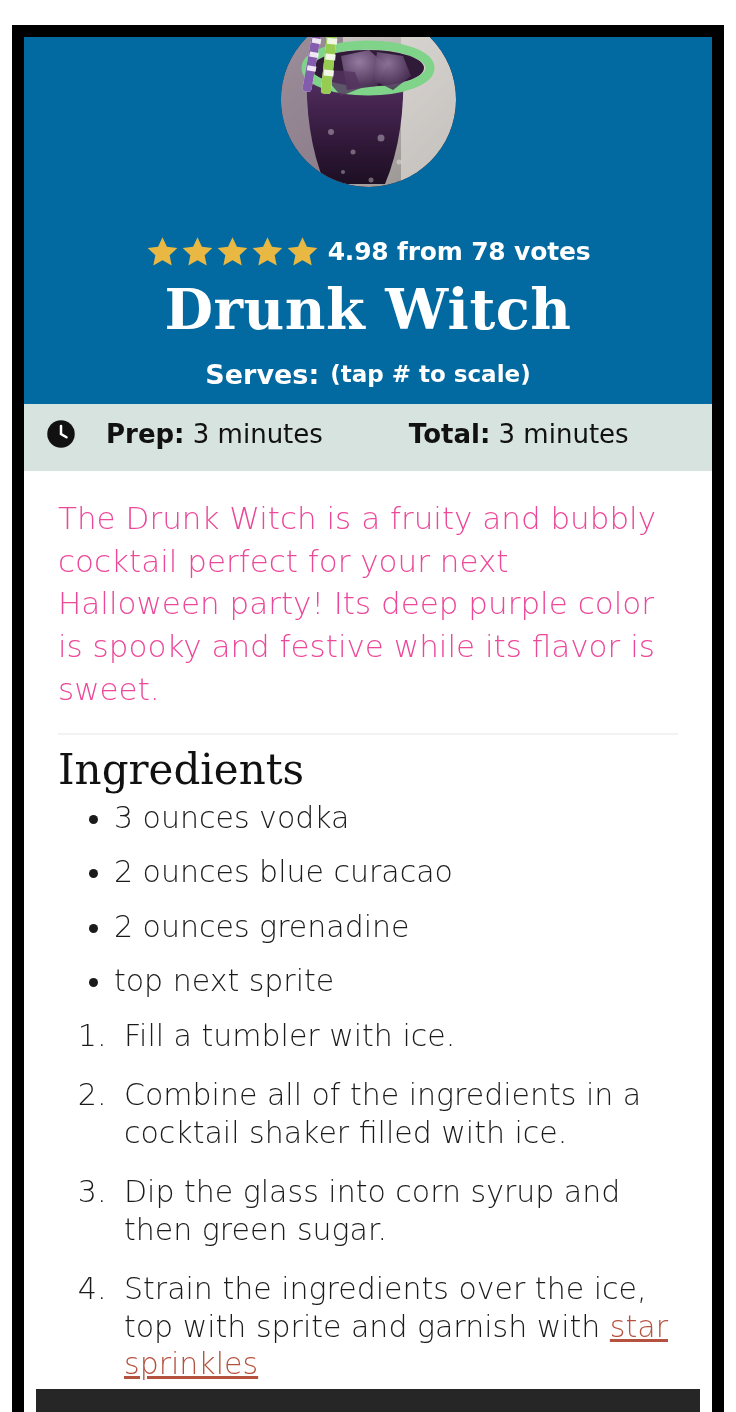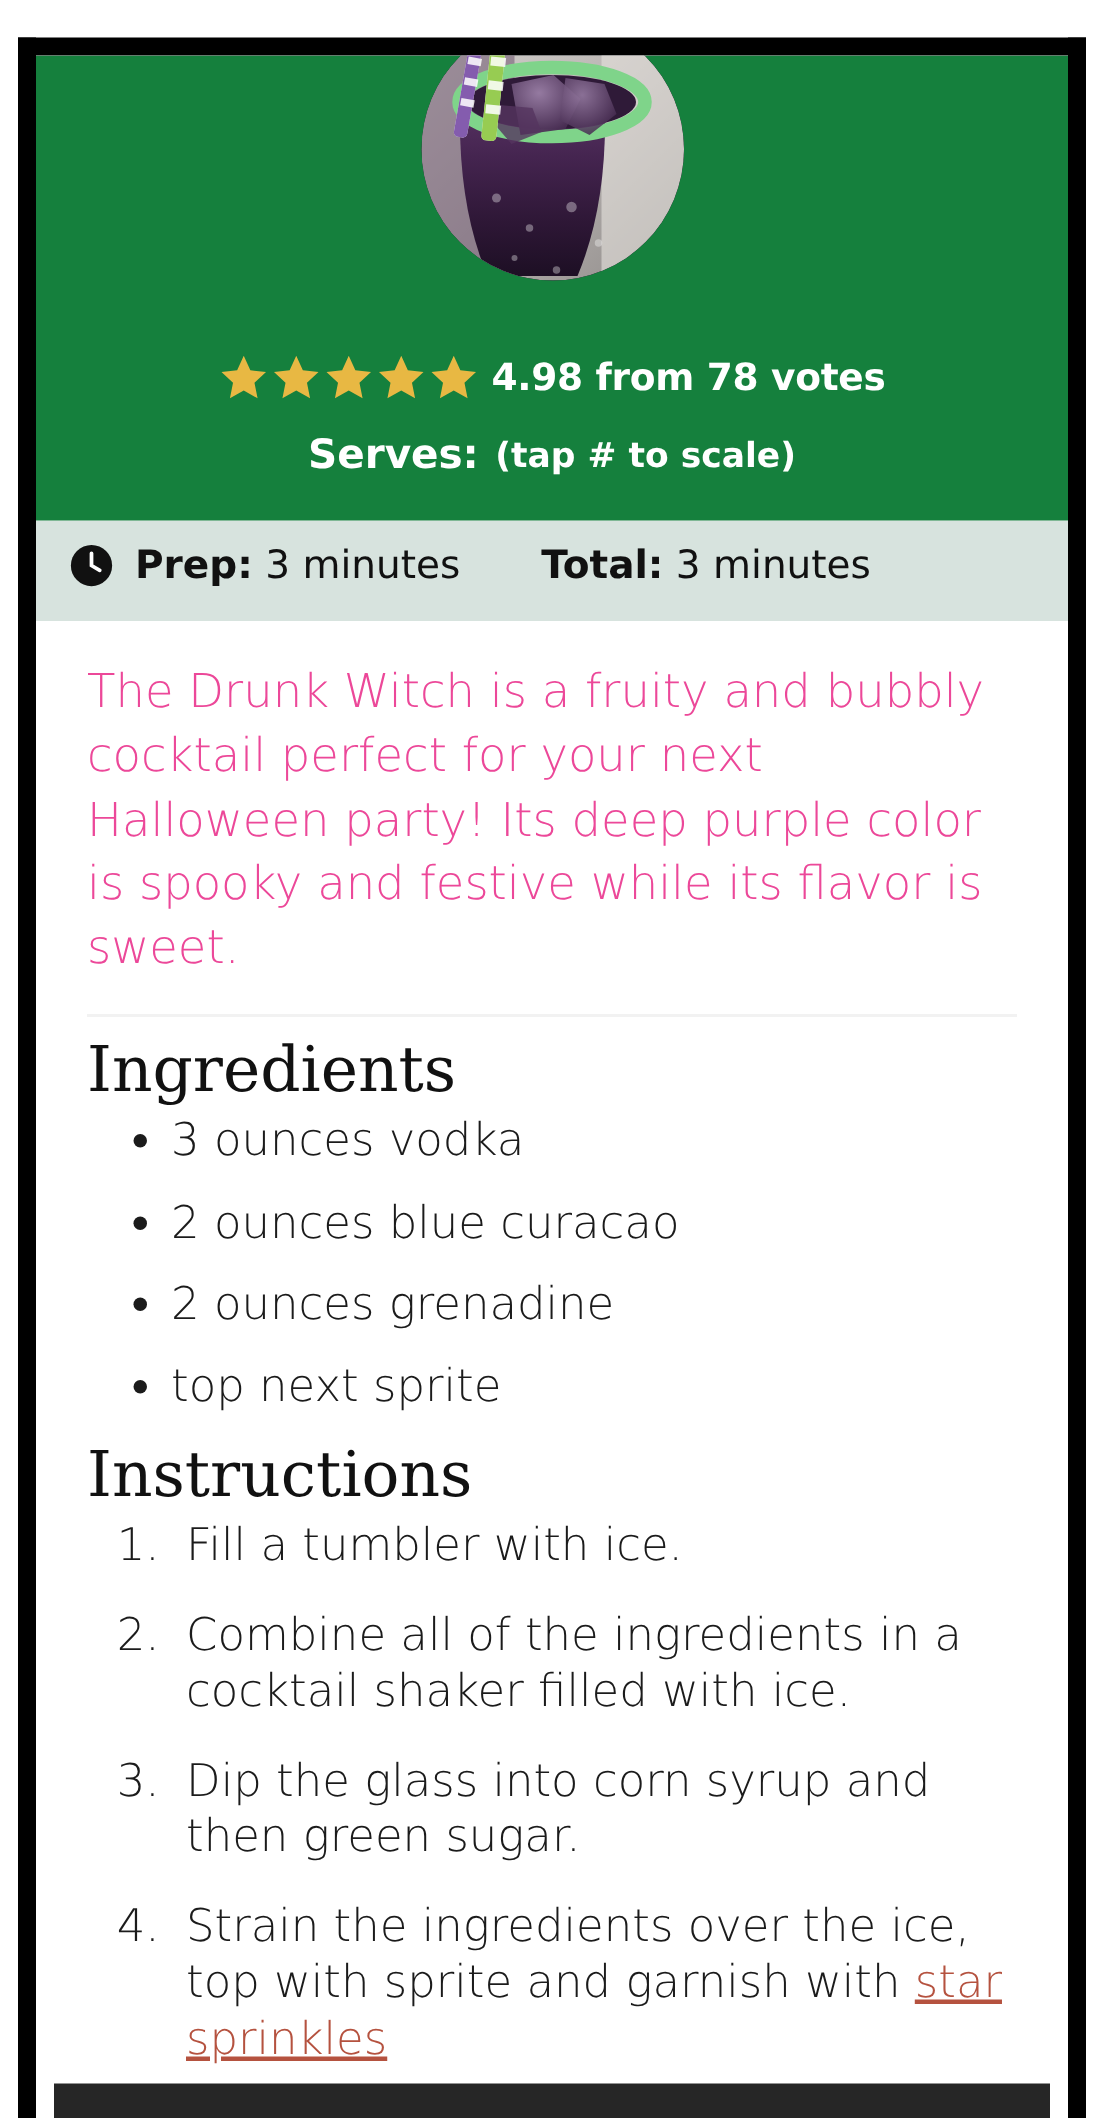--- a/index.html
+++ b/index.html
@@ -32,22 +32,22 @@
     box-sizing: border-box;
     border: 12px solid #000000;
     border-bottom: none;
     background: #ffffff;
     overflow: hidden;
   }
 
   
   .header {
     position: relative;
-    background: #15803d;
-    padding: 0 0 22px 0;
+    background: #0369a1;
+    padding: 0 0 8px 0;
     text-align: center;
   }
 
   .hero-wrap {
     position: absolute;
     left: 0;
     right: 0;
     top: -25px;
     height: 0;
     display: flex;
@@ -136,21 +136,21 @@
     font-size: 23px;
     font-weight: bold;
     font-family: "DejaVu Sans", sans-serif;
   }
 
   
   .time-bar {
     background: #d7e3de;
     padding: 15px 12px 22px 22px;
     display: flex;
-    gap: 14px;
+    gap: 30px;
   }
   .clock-icon {
     width: 30px;
     height: 30px;
     flex: 0 0 auto;
     display: block;
   }
   .time-item {
     font-size: 26px;
     color: #111111;
@@ -327,20 +327,21 @@
           <svg class="star" viewBox="0 0 24 24">
               <polygon fill="#e8b843" points="12,1.6 15.2,8.6 22.8,9.5 17.2,14.7 18.7,22.2 12,18.4 5.3,22.2 6.8,14.7 1.2,9.5 8.8,8.6"></polygon>
             </svg>
           <svg class="star" viewBox="0 0 24 24">
               <polygon fill="#e8b843" points="12,1.6 15.2,8.6 22.8,9.5 17.2,14.7 18.7,22.2 12,18.4 5.3,22.2 6.8,14.7 1.2,9.5 8.8,8.6"></polygon>
             </svg>
         </div>
         <span class="rating-text">4.98 from 78 votes</span>
       </div>
 
+      <h1 class="recipe-title">Drunk Witch</h1>
 
       <div class="serves-row">
         <span class="serves-label">Serves:</span>
         <span class="serves-hint">(tap # to scale)</span>
       </div>
     </div>
 
     <div class="time-bar">
       <svg class="clock-icon" viewBox="0 0 24 24">
         <circle cx="12" cy="12" r="11" fill="#111111"></circle>
@@ -358,21 +359,20 @@
       <hr class="divider">
 
       <h2 class="section-heading">Ingredients</h2>
       <ul class="ingredient-list">
         <li>3 ounces vodka</li>
         <li>2 ounces blue curacao</li>
         <li>2 ounces grenadine</li>
         <li>top next sprite</li>
       </ul>
 
-      <h2 class="section-heading">Instructions</h2>
       <ol class="instruction-list">
         <li>Fill a tumbler with ice.</li>
         <li>Combine all of the ingredients in a cocktail shaker filled with ice.</li>
         <li>Dip the glass into corn syrup and then green sugar.</li>
         <li><span>Strain the ingredients over the ice, top with sprite and garnish with </span><a class="inline-link" href="#">star sprinkles</a></li>
       </ol>
     </div>
 
     <div class="footer-strip"></div>
   </div>

